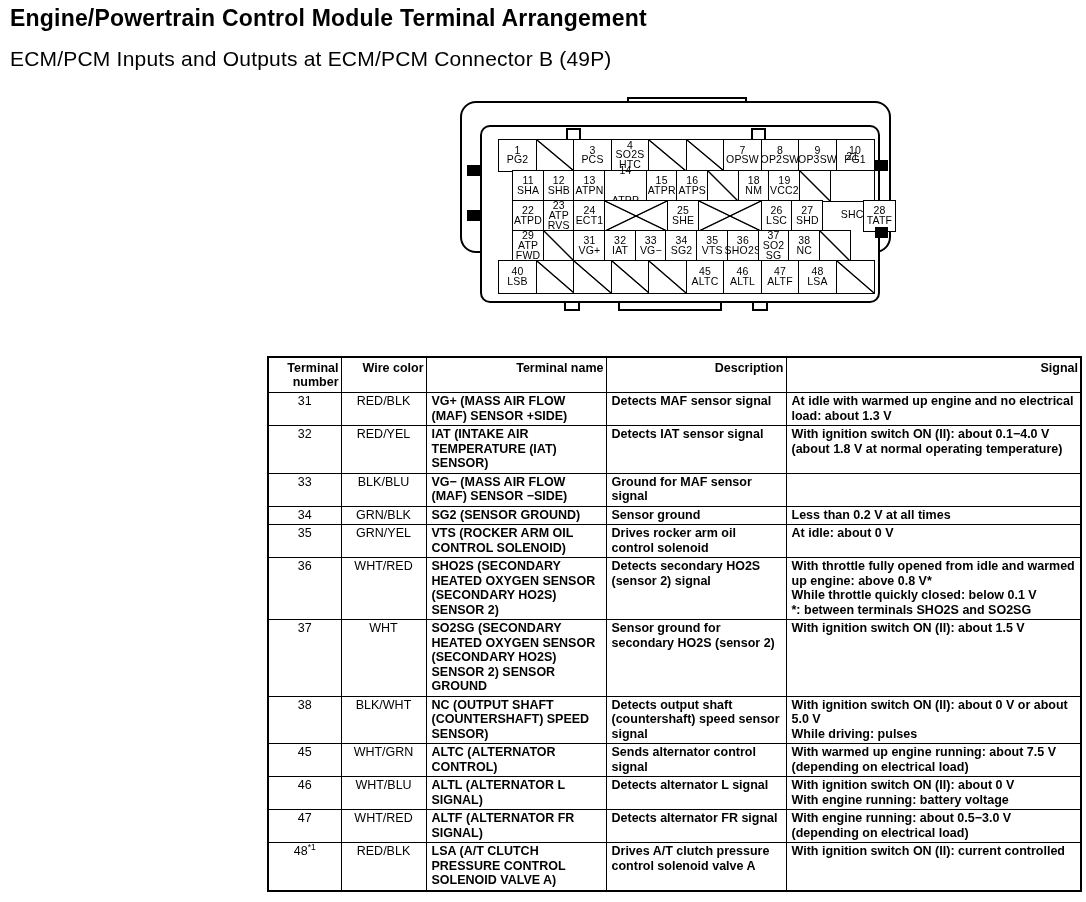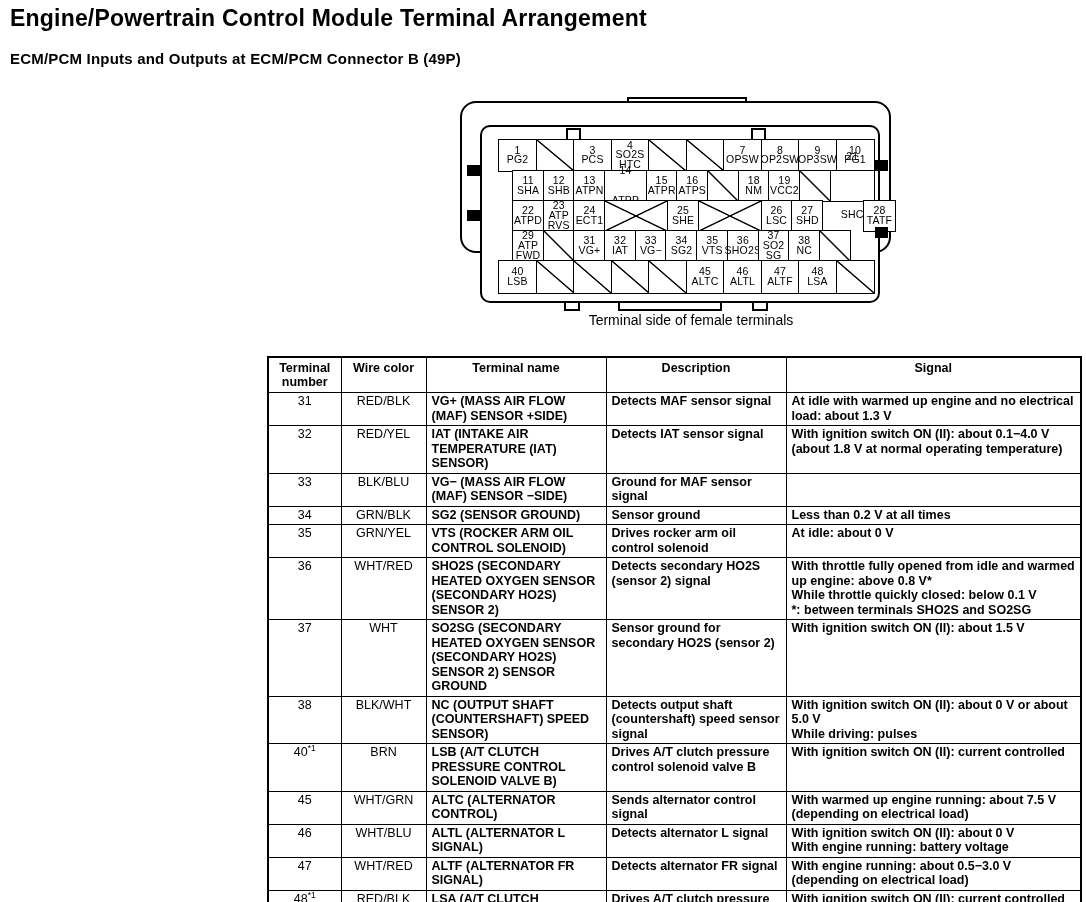--- a/index.html
+++ b/index.html
@@ -6,21 +6,21 @@
   body {
     width:1086px; height:902px; background:#ffffff; color:#000;
     font-family:"Liberation Sans", sans-serif;
     position:relative; overflow:hidden;
   }
   .title {
     font-weight:bold; font-size:23px; line-height:27px;
     margin:5px 0 0 10px; letter-spacing:0.2px;
   }
   .subtitle {
-    font-weight:bold; font-size:15px; line-height:23px;
+    font-weight:normal; font-size:21px; line-height:23px;
     margin:15px 0 16px 10px; letter-spacing:0.2px;
   }
 
   
   .diagram { position:relative; height:248px; margin-top:19px; }
   .shell-tab {
     position:absolute; left:627px; top:8px; width:116px; height:16px;
     border:2px solid #000; background:#fff; z-index:0;
   }
   .outer-shell {
@@ -74,21 +74,21 @@
 
   
   .tbl-wrap { margin:19px 0 0 267px; }
   table.terms {
     border-collapse:collapse; table-layout:fixed; width:813px;
     border:2px solid #000; font-size:12.5px; line-height:14.5px;
   }
   table.terms th, table.terms td {
     border:1px solid #000; vertical-align:top; padding:1px 5px 2px 5px;
   }
-  table.terms th { font-weight:bold; text-align:center; padding:3px 2px; line-height:14px; }
+  table.terms th { font-weight:bold; text-align:right; padding:3px 2px; line-height:14px; }
   td.c-term, td.c-wire { text-align:center; }
   td.c-signal, td.c-desc, td.c-name { white-space:pre-line;font-weight:bold; }
   sup.fn { font-size:8.5px; vertical-align:super; line-height:0; }
 </style>
 </head>
 <body>
 
 <div class="title">Engine/Powertrain Control Module Terminal Arrangement</div>
 <div class="subtitle">ECM/PCM Inputs and Outputs at ECM/PCM Connector B (49P)</div>
 
@@ -99,21 +99,20 @@
   <div class="btab btab-w"></div>
   <div class="btab btab-s2"></div>
   <div class="inner-body"></div>
   <div class="ttab ttab-1"></div>
   <div class="ttab ttab-2"></div>
   <div class="clip clip-l1"></div>
   <div class="clip clip-l2"></div>
   <div class="clip clip-r1"></div>
   <div class="clip clip-r2"></div>
   <div id="pin-grid-anchor"></div>
-  <div class="diagram-caption">Terminal side of female terminals</div>
 <div class="prow" style="left: 498px; top: 50px;">
       <div class="pcell" style="width: 39px; height: 32.5px;">
         <div class="pnum">1</div>
         <div class="plabel">PG2</div>
       </div>
       <div class="pcell diag" style="width: 39px; height: 32.5px;"></div>
       <div class="pcell" style="width: 39px; height: 32.5px;">
         <div class="pnum">3</div>
         <div class="plabel">PCS</div>
       </div>
@@ -357,27 +356,20 @@
         </tr>
         <tr>
           <td class="c-term"><span>38</span></td>
           <td class="c-wire">BLK/WHT</td>
           <td class="c-name">NC (OUTPUT SHAFT (COUNTERSHAFT) SPEED SENSOR)</td>
           <td class="c-desc">Detects output shaft (countershaft) speed sensor signal</td>
           <td class="c-signal">With ignition switch ON (II): about 0 V or about 5.0 V
 While driving: pulses</td>
         </tr>
         <tr>
-          <td class="c-term"><span>40</span><sup class="fn">*1</sup></td>
-          <td class="c-wire">BRN</td>
-          <td class="c-name">LSB (A/T CLUTCH PRESSURE CONTROL SOLENOID VALVE B)</td>
-          <td class="c-desc">Drives A/T clutch pressure control solenoid valve B</td>
-          <td class="c-signal">With ignition switch ON (II): current controlled</td>
-        </tr>
-        <tr>
           <td class="c-term"><span>45</span></td>
           <td class="c-wire">WHT/GRN</td>
           <td class="c-name">ALTC (ALTERNATOR CONTROL)</td>
           <td class="c-desc">Sends alternator control signal</td>
           <td class="c-signal">With warmed up engine running: about 7.5 V (depending on electrical load)</td>
         </tr>
         <tr>
           <td class="c-term"><span>46</span></td>
           <td class="c-wire">WHT/BLU</td>
           <td class="c-name">ALTL (ALTERNATOR L SIGNAL)</td>

